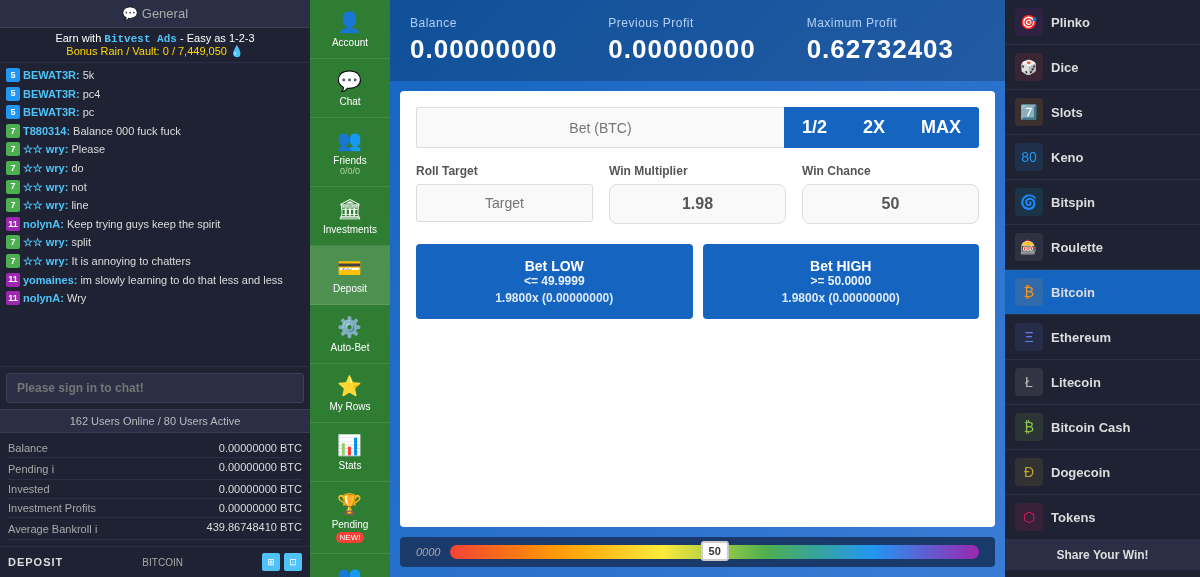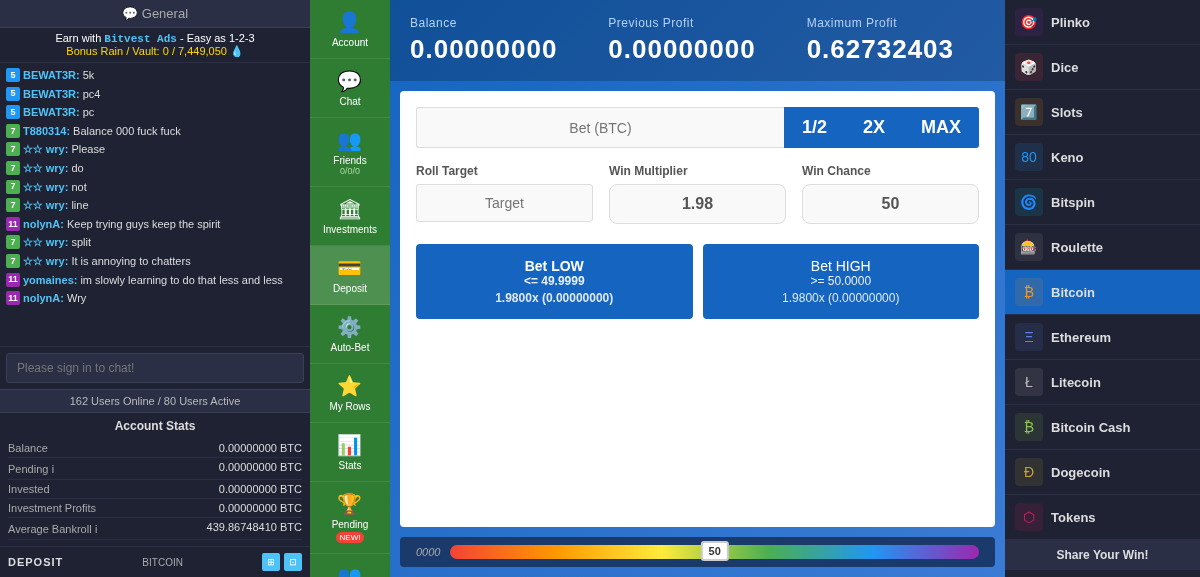--- a/index.html
+++ b/index.html
@@ -57,20 +57,21 @@
       border-top: 1px solid #2a2f45;
     }
     .chat-input {
       width: 100%;
       padding: 7px 10px;
       background: #2a2f45;
       border: 1px solid #3a3f55;
       border-radius: 3px;
       color: #aaa;
       font-size: 12px;
+      font-weight: bold;
     }
     .users-online {
       background: #2a2f45;
       text-align: center;
       padding: 5px;
       font-size: 11px;
       color: #bbb;
       border-top: 1px solid #3a3f55;
       border-bottom: 1px solid #3a3f55;
     }
@@ -260,21 +261,21 @@
       text-align: center;
     }
     .bet-high-btn {
       flex: 1;
       background: #1565c0;
       color: #fff;
       border: none;
       border-radius: 4px;
       padding: 14px;
       font-size: 14px;
-      font-weight: normal;
+      font-weight: bold;
       cursor: pointer;
       text-align: center;
     }
     .bet-sub { font-size: 12px; opacity: 0.9; }
     .bet-mult { font-size: 12px; opacity: 0.85; margin-top: 3px; }
 
     .slider-area {
       background: #1a3a6b;
       padding: 8px 16px;
       display: flex;
@@ -435,21 +436,20 @@
         <span class="badge badge-11">11</span>
         <span class="chat-user">nolynA:</span>
         <span class="chat-text">Wry</span>
       </div>
     </div>
   <div class="chat-input-area">
     <input class="chat-input" readonly="" placeholder="Please sign in to chat!" style="">
   </div>
   <div class="users-online">162 Users Online / 80 Users Active</div>
   <div class="account-stats">
-    <h3>Account Stats</h3>
     <div id="stat-rows-container">
         <div class="stat-row">
           <span class="stat-label">Balance</span>
           <span class="stat-value">0.00000000 BTC</span>
         </div>
         <div class="stat-row">
           <span class="stat-label">Pending ℹ</span>
           <span class="stat-value">0.00000000 BTC</span>
         </div>
         <div class="stat-row">

